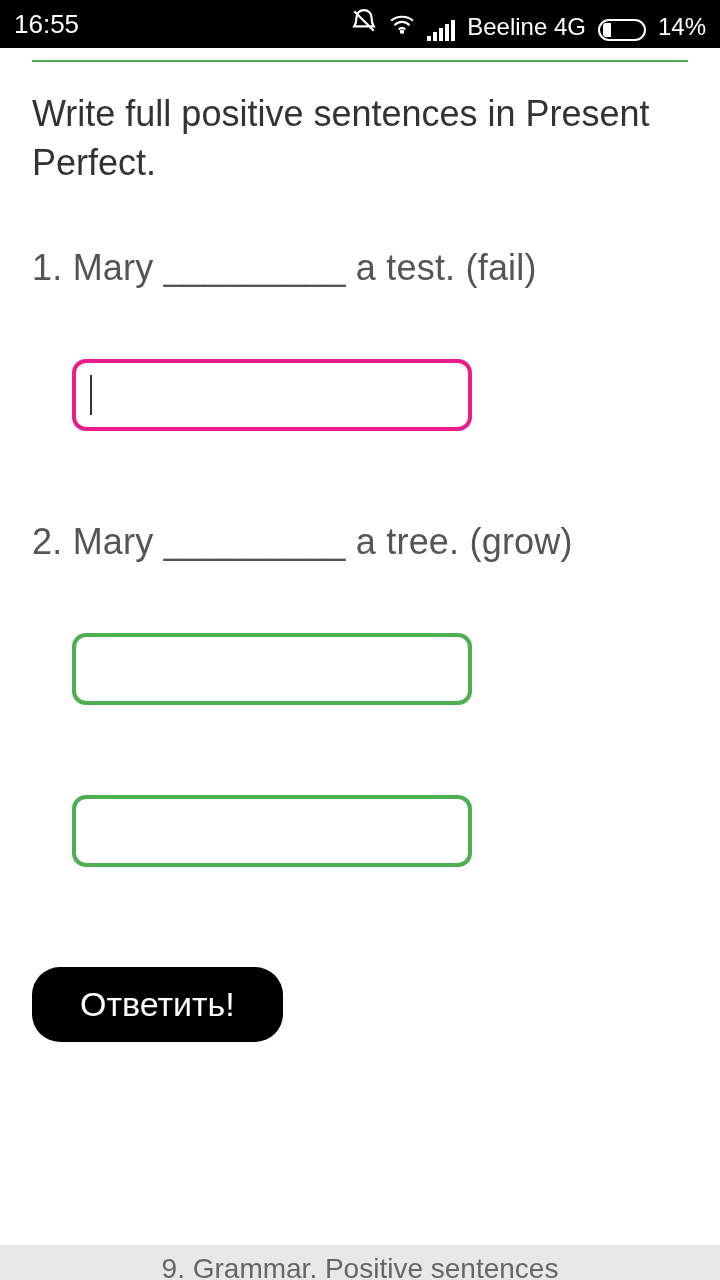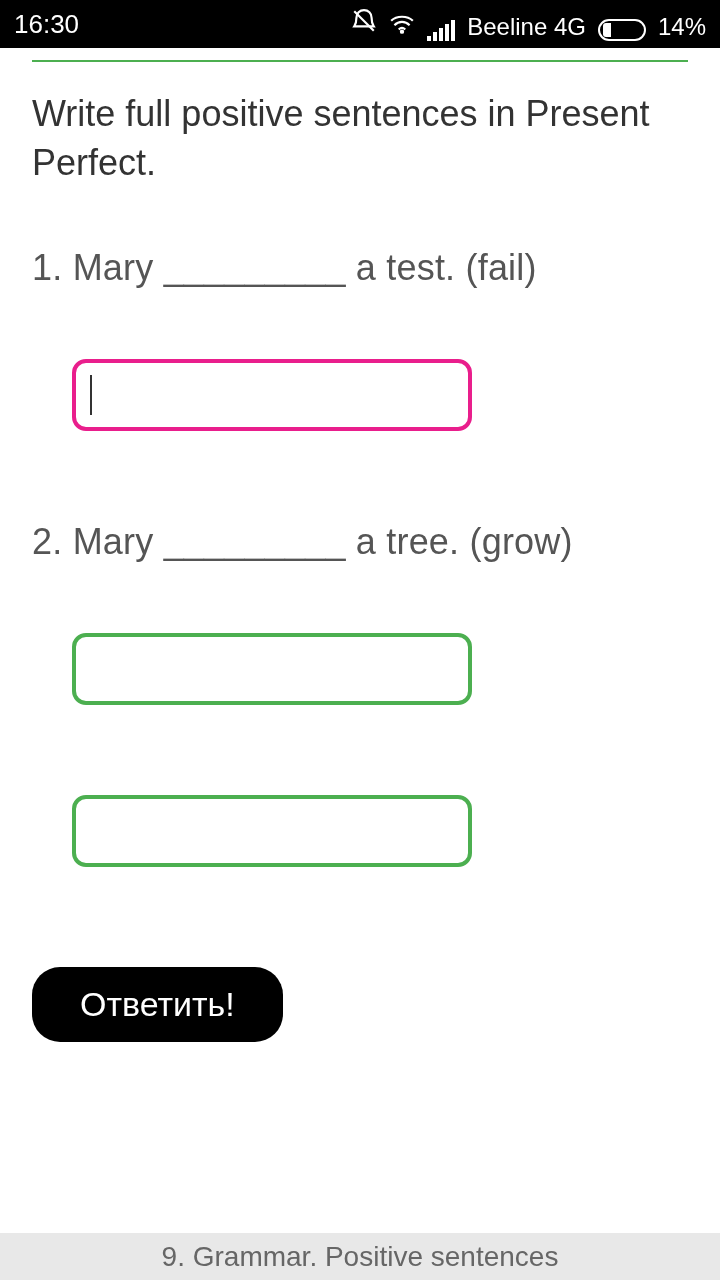--- a/index.html
+++ b/index.html
@@ -144,30 +144,30 @@
   .footer {
     position: absolute;
     bottom: 0;
     left: 0;
     right: 0;
     background: #E8E8E8;
     text-align: center;
     font-size: 28px;
     color: #666;
     padding: 8px 0 4px 0;
-    height: 47px;
+    height: 35px;
     overflow: hidden;
   }
 </style>
 </head>
 <body>
 
 <div class="status-bar">
   <div class="status-left">
-    <span>16:30</span>
+    <span>16:55</span>
   </div>
   <div class="status-right">
     <span>
       <svg width="26" height="26" viewBox="0 0 24 24" fill="none" stroke="#fff" stroke-width="2">
           <path d="M12 2 C16 2 19 5 19 9 C19 13 19 14 21 17 H3 C5 14 5 13 5 9 C5 5 8 2 12 2 Z"></path>
           <line x1="3" y1="3" x2="21" y2="21"></line>
         </svg>
     </span>
     <span>
       <svg width="26" height="22" viewBox="0 0 24 20" fill="none" stroke="#fff" stroke-width="2">

